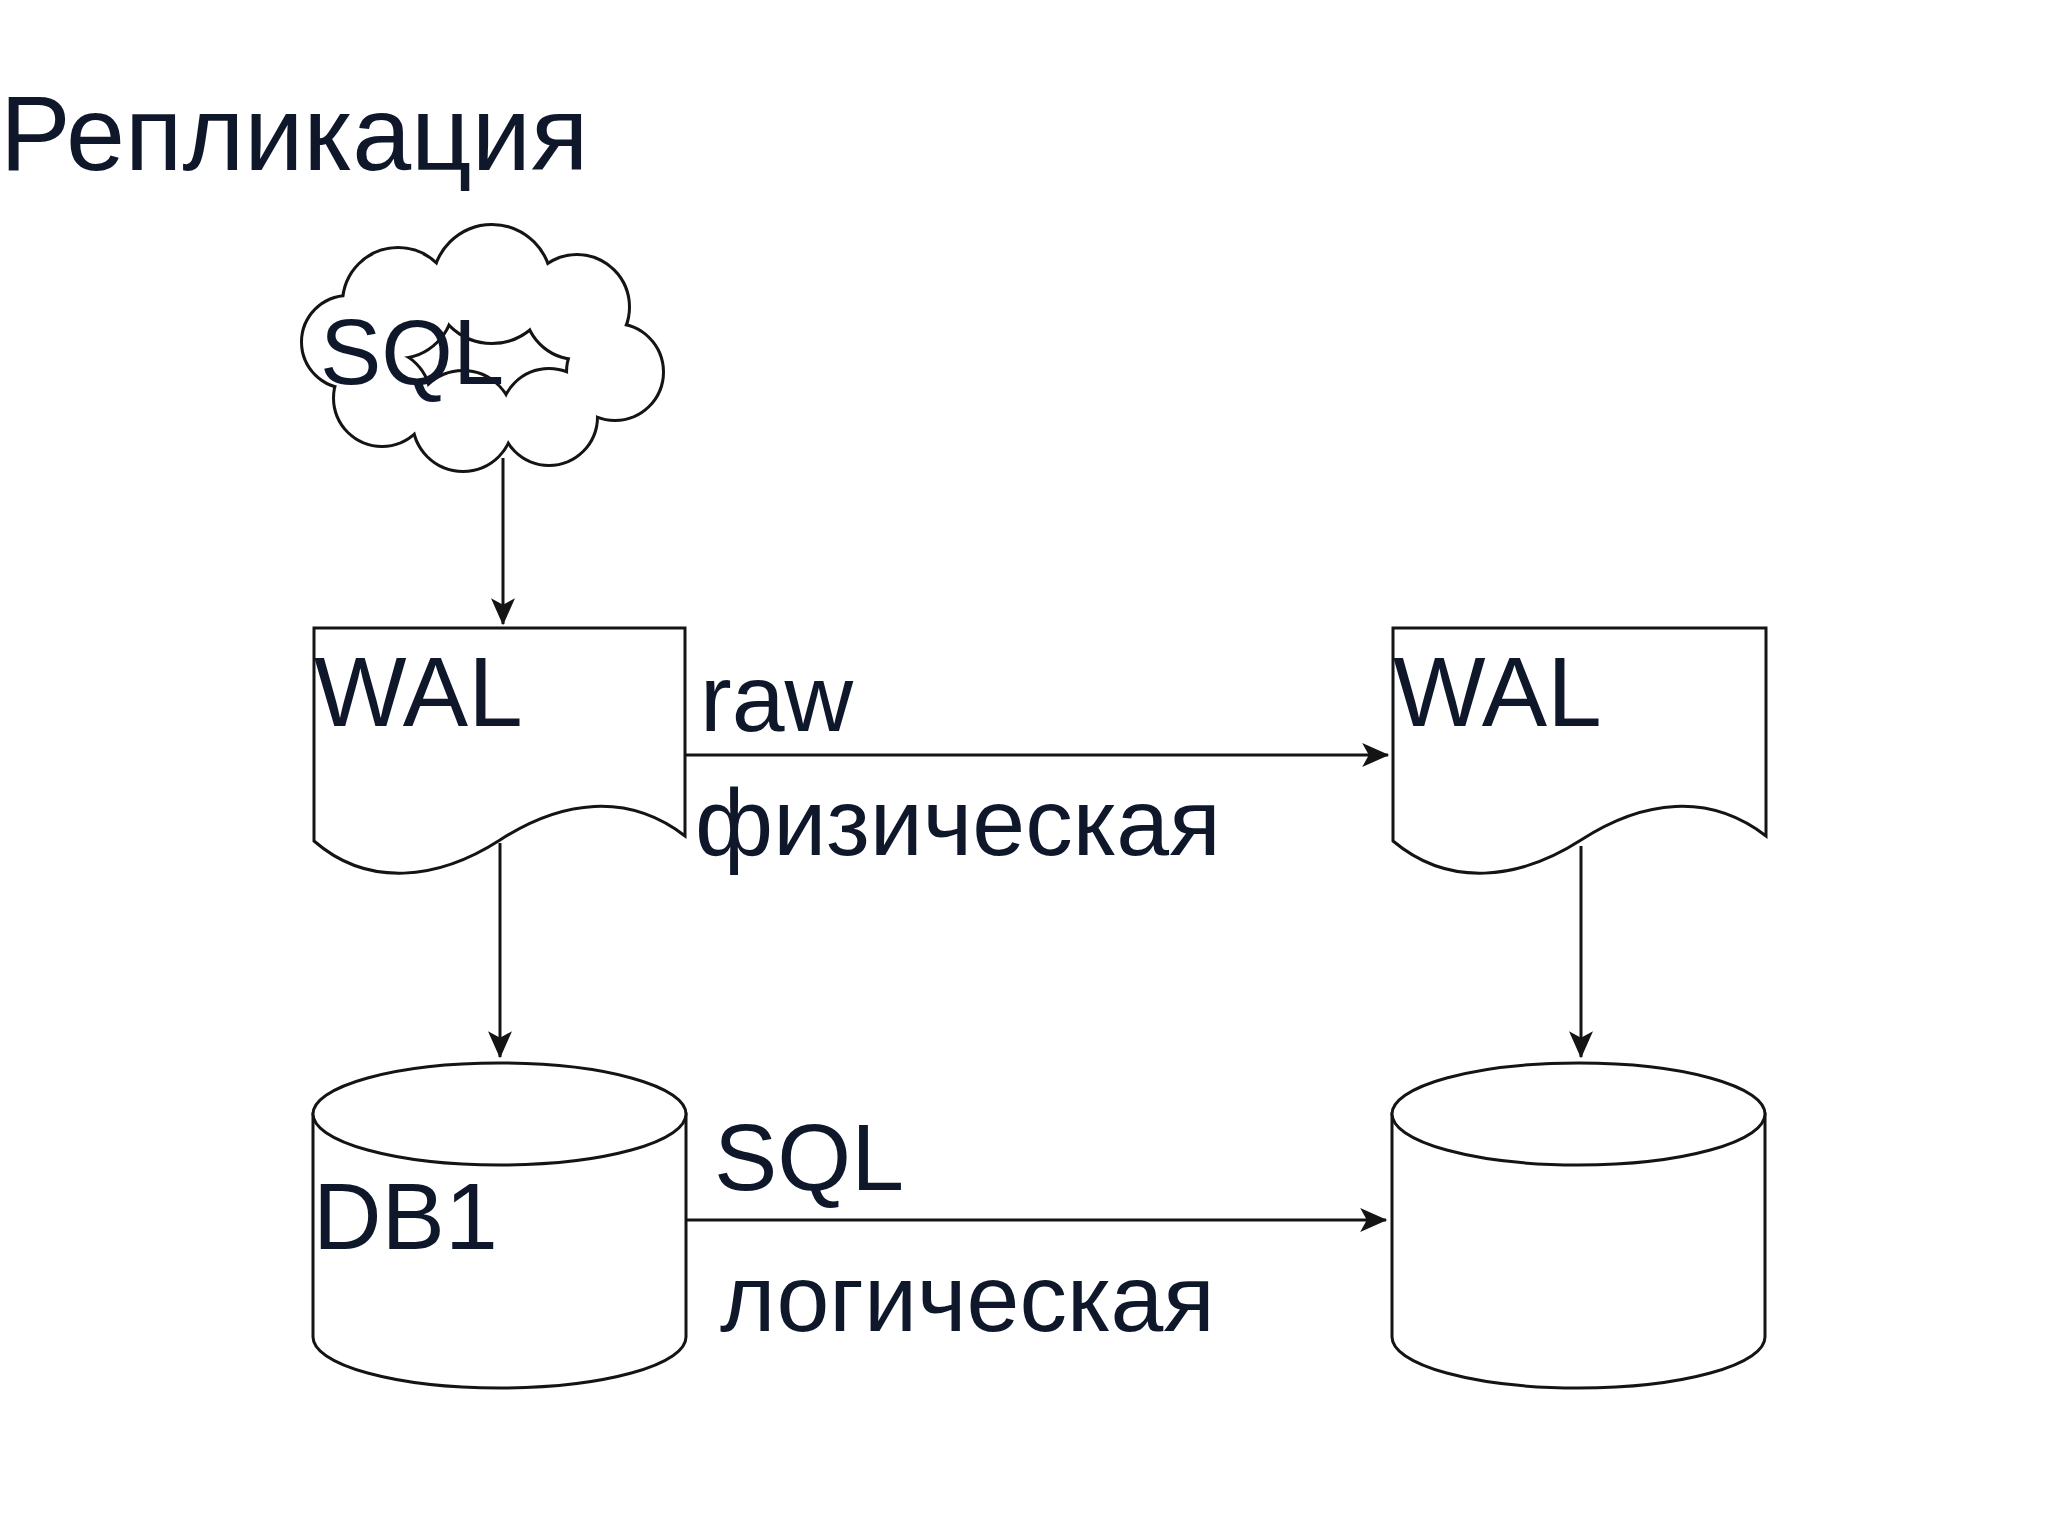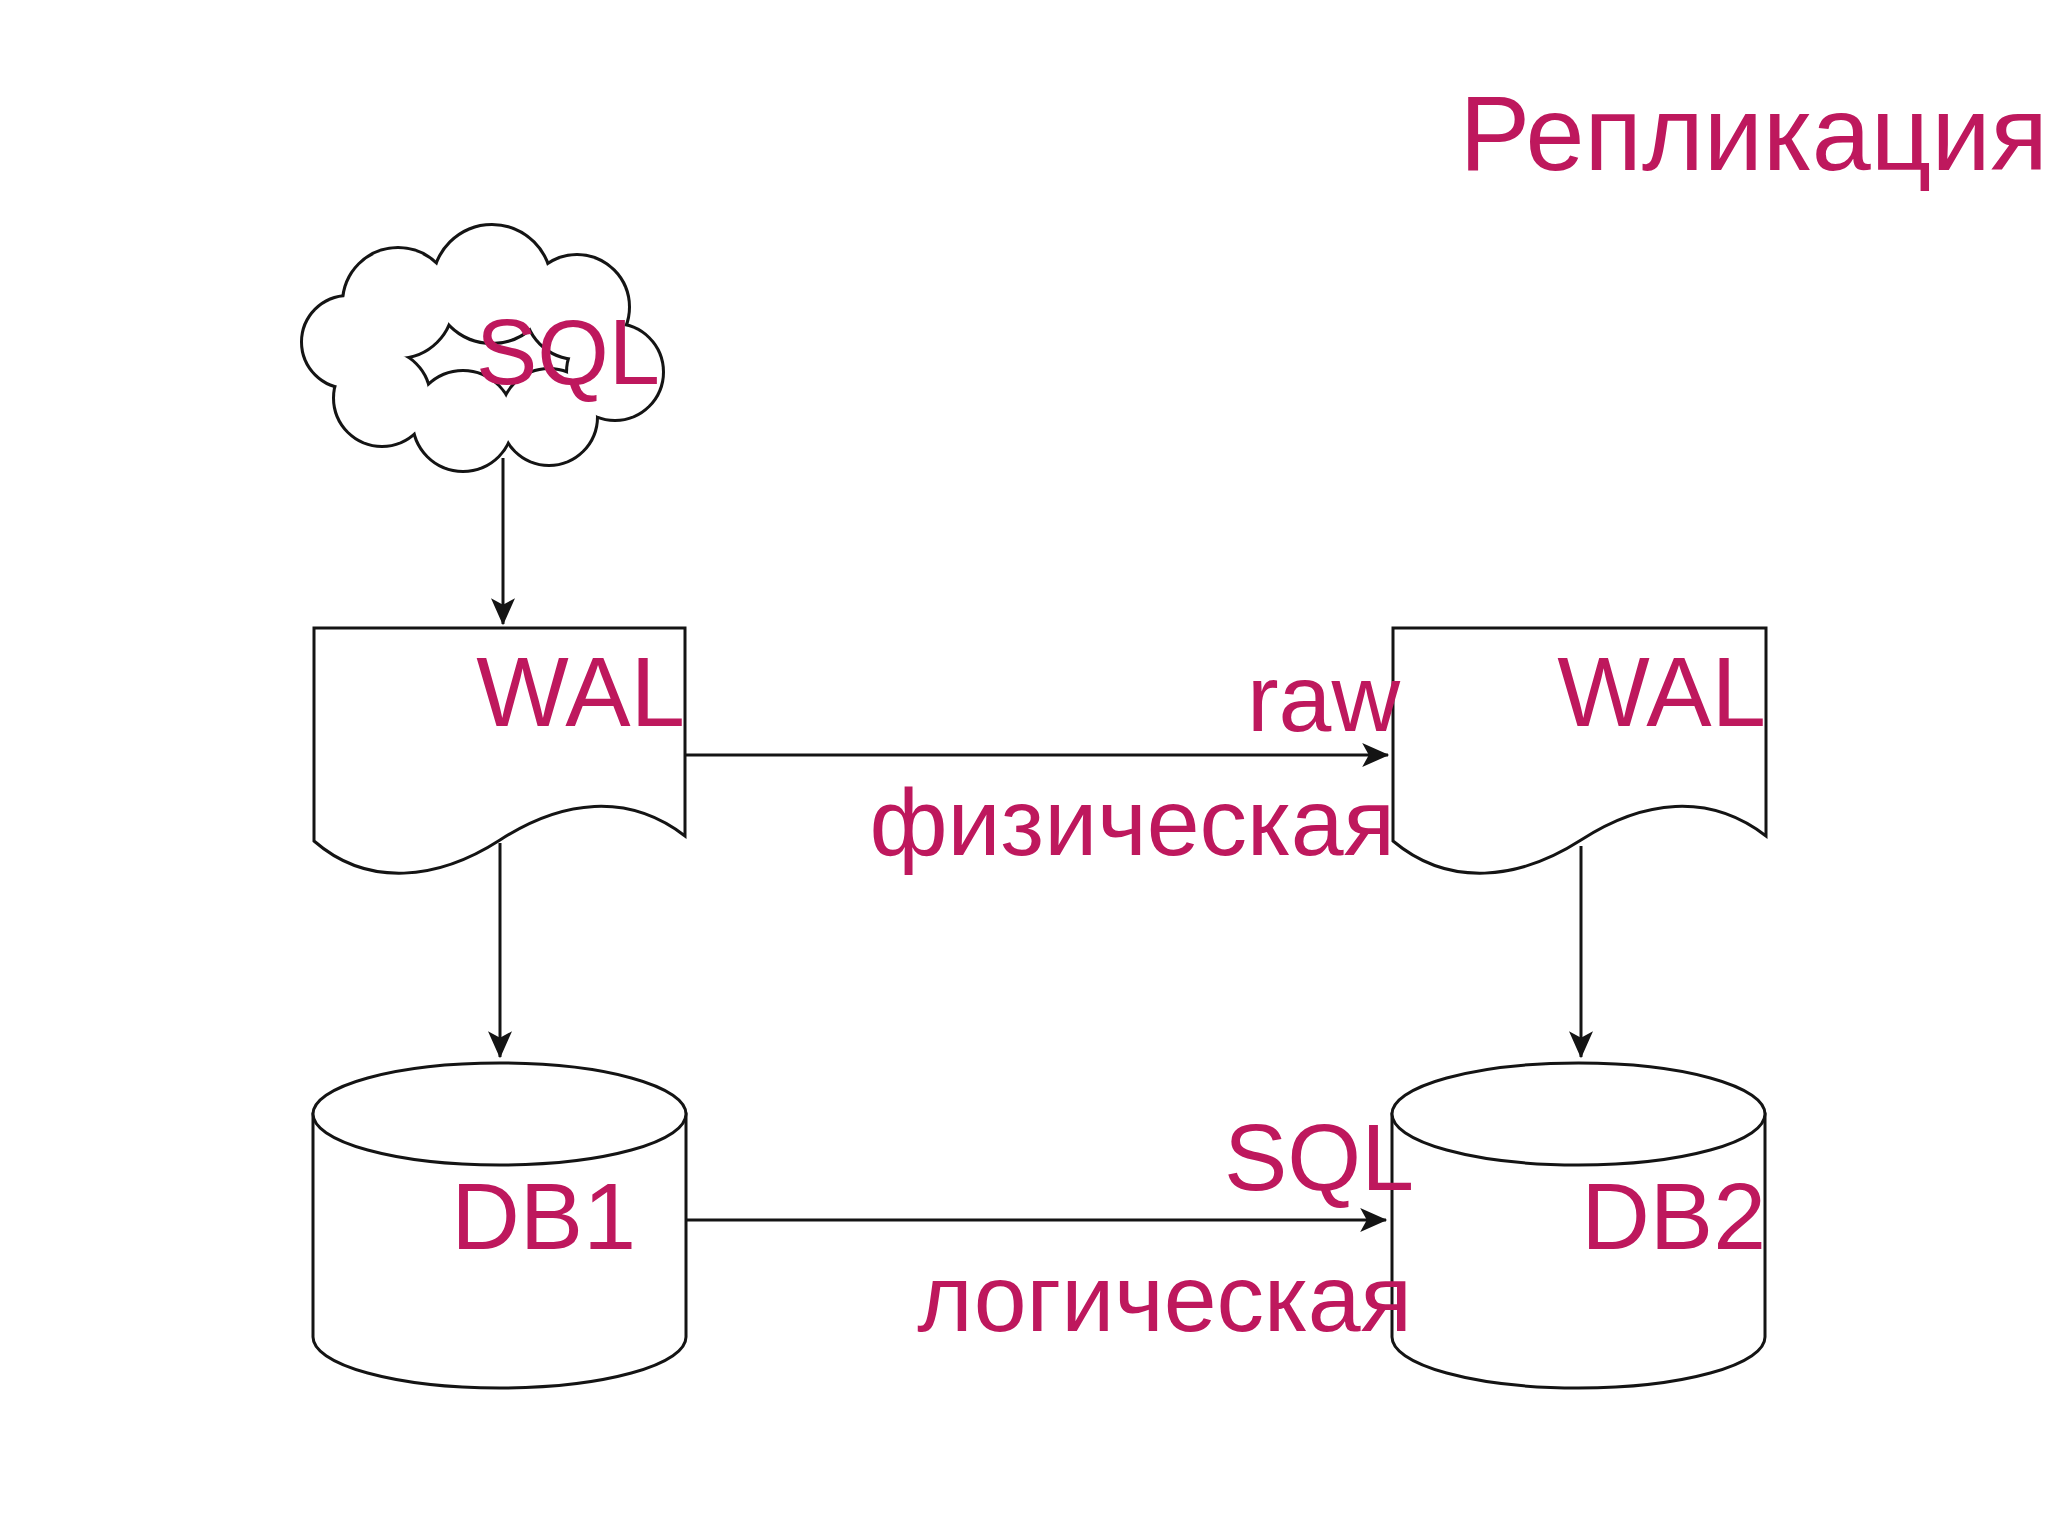--- a/index.html
+++ b/index.html
@@ -16,23 +16,23 @@
     font-family: "Liberation Sans", sans-serif;
     color: #141414;
   }
   #diagram-canvas {
     position: absolute;
     left: 0;
     top: 0;
   }
   .lbl {
     position: absolute;
-    text-align: right;
+    text-align: left;
     white-space: nowrap;
-    color: #be185d;
+    color: #0f172a;
     font-family: "Liberation Sans", sans-serif;
   }
   .slide-title {
     left: 0;
     right: 0;
     top: 80px;
     font-size: 106px;
     line-height: 106px;
   }
   .node-lbl {
@@ -110,21 +110,20 @@
   <div class="lbl slide-title">Репликация</div>
 
   <div class="lbl lbl-sql-cloud">SQL</div>
 
   <div class="lbl node-lbl lbl-wal-left">WAL</div>
 
   <div class="lbl node-lbl lbl-wal-right">WAL</div>
 
   <div class="lbl node-lbl lbl-db1">DB1</div>
 
-  <div class="lbl node-lbl lbl-db2">DB2</div>
 
   <div class="lbl edge-lbl lbl-physical">физическая</div>
 
   <div class="lbl edge-lbl lbl-raw">raw</div>
 
   <div class="lbl edge-lbl lbl-sql-edge">SQL</div>
 
   <div class="lbl edge-lbl lbl-logical">логическая</div>
 
 </div>

